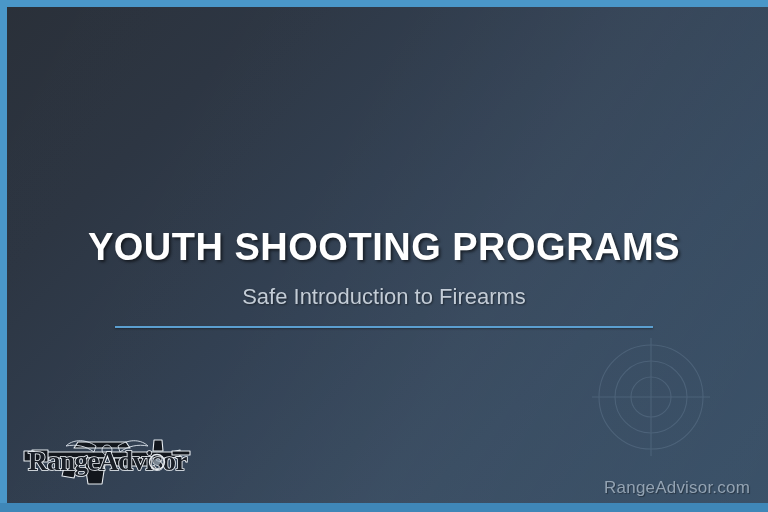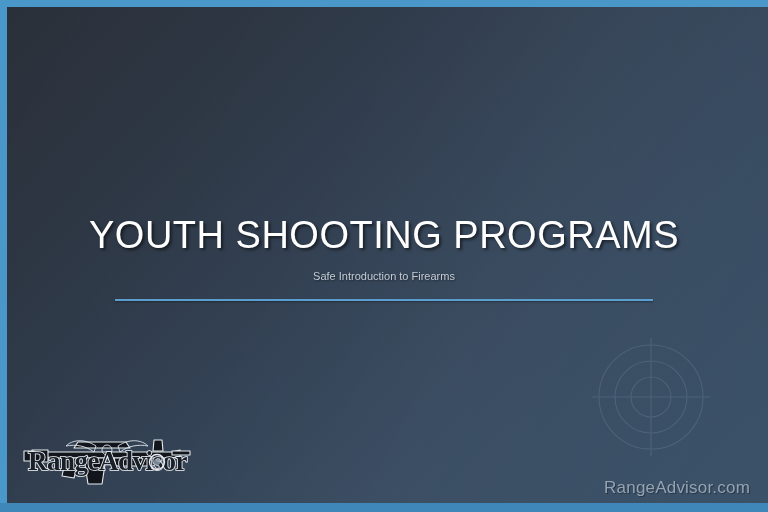--- a/index.html
+++ b/index.html
@@ -82,32 +82,32 @@
 
   
   .title-block {
     position: absolute;
     left: 0;
     top: 212px;
     width: 768px;
     text-align: center;
   }
   .slide-title {
-    margin: 4px;
+    margin: 16px;
     font-size: 38px;
-    font-weight: normal;
+    font-weight: bold;
     letter-spacing: 0.5px;
     color: #ffffff;
     text-shadow: 2px 2px 3px rgba(0,0,0,0.55);
     line-height: 1.05;
     white-space: nowrap;
   }
   .slide-subtitle {
     margin: 14px 0 0 0;
-    font-size: 11px;
+    font-size: 22px;
     font-weight: normal;
     color: #c3ccd6;
     text-shadow: 1px 1px 2px rgba(0,0,0,0.45);
     line-height: 1.2;
   }
   .accent-rule {
     width: 538px;
     height: 2px;
     margin: 16px auto 0 auto;
     background: #5b9fd0;

